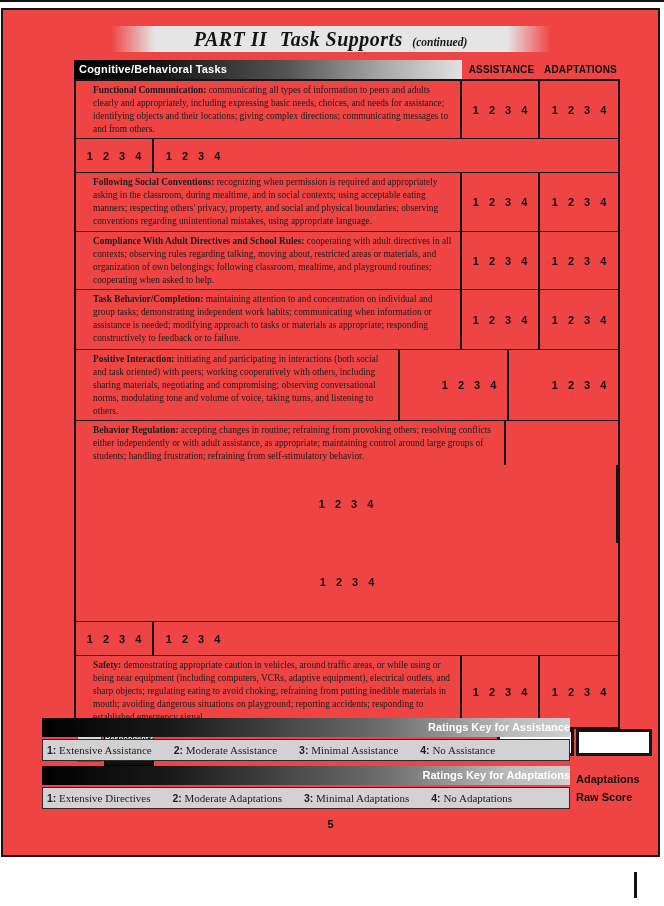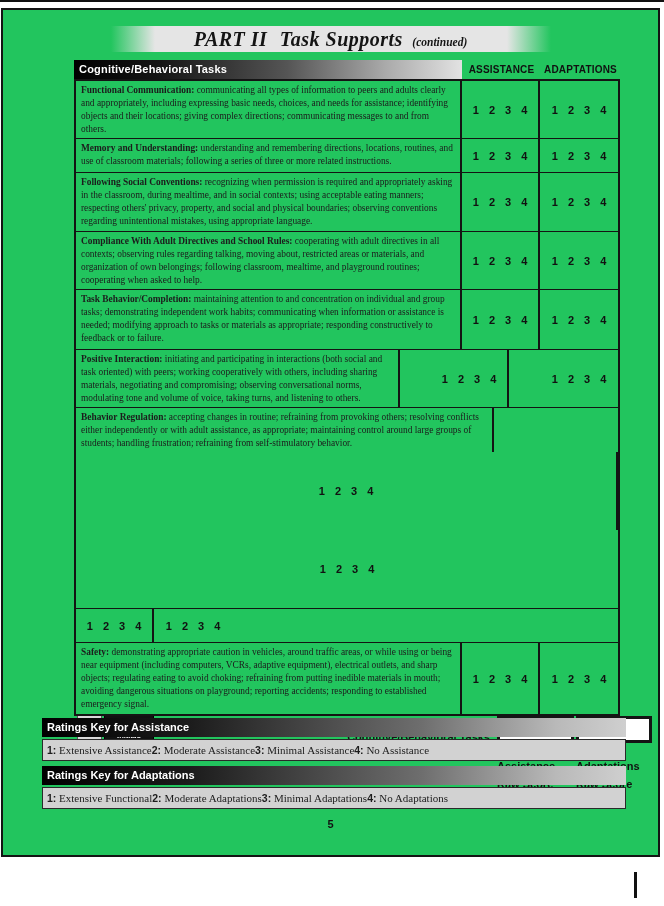--- a/index.html
+++ b/index.html
@@ -2,21 +2,21 @@
 <html style="--ink: #141414; --bar-gradient-start: #000000; --bar-gradient-end: #d9d9d9; --key-row-bg: #d2d2d2; --banner-bg: #e5e5e5;"><head>
 <meta charset="utf-8">
 <style>
   * { margin:0; padding:0; box-sizing:border-box; }
   html,body { width:664px; height:906px; background:#fff; overflow:hidden;
               font-family:"Liberation Sans", sans-serif; color:#161616; }
   .scan { position:relative; width:664px; height:906px; background:#fff; }
   .scan-top-edge { position:absolute; left:0; top:0; width:664px; height:2px; background:#111; }
 
   .page { position:absolute; left:1px; top:8px; width:659px; height:849px;
-          border:2px solid #141414; background:#22c55e; }
+          border:2px solid #141414; background:#ef4444; }
 
   
   .title-banner { position:absolute; top:16px; left:50%; transform:translateX(-50%);
                   width:440px; height:26px; text-align:center; line-height:26px;
                   background:linear-gradient(90deg, rgba(228,228,228,0) 0%, #e5e5e5 10%, #e5e5e5 90%, rgba(228,228,228,0) 100%); }
   .title-banner .t-part, .title-banner .t-main {
       font-family:"Liberation Serif", serif; font-weight:bold; font-style:italic;
       font-size:20px; letter-spacing:.5px; color:#141414; }
   .title-banner .t-main { margin-left:8px; }
   .title-banner .t-cont { font-family:"Liberation Serif", serif; font-weight:bold;
@@ -32,45 +32,45 @@
       font-weight:bold; font-size:10px; letter-spacing:.2px; color:#111; }
   .tbody { border:2px solid #141414; }
   .trow { display:flex; border-bottom:1px solid #141414; }
   .trow:last-child { border-bottom:none; }
   .trow:nth-child(1){ min-height:42px; } .trow:nth-child(2){ min-height:34px; }
   .trow:nth-child(3){ min-height:59px; } .trow:nth-child(4){ min-height:55px; }
   .trow:nth-child(5){ min-height:60px; } .trow:nth-child(6){ min-height:56px;gap:31px; }
   .trow:nth-child(7){ min-height:45px;flex-direction:column; } .trow:nth-child(8){ min-height:34px; }
   .trow:nth-child(9){ min-height:71px; }
   .tcell.desc { width:418px; border-right:2px solid #141414; padding:3px 6px 2px 5px;
-      font-family:"Liberation Serif", serif; font-size:9.4px; line-height:13px; color:#1c1c1c; }
+      font-family:"Liberation Serif", serif; font-size:9.4px; line-height:13px; color:#1c1c1c;margin-left:12px; }
   .row-label { font-weight:bold; }
   .tcell.rate { flex:0 0 78px; display:flex; align-items:center; justify-content:center; gap:10px; }
   .tcell.rate.assist-cell { border-right:2px solid #141414; }
   .rnum { font-weight:bold; font-size:11px; color:#111; }
 
   
   .bottom-row { display:flex; align-items:flex-start; width:578px; }
   .init-gray { margin-left:3px; width:25px; height:33px; background:#d9d9d9; border:1px solid #555; border-top:none; }
   .init-black { margin-left:2px; width:50px; height:37px; background:#111; color:#fff;
       font-weight:bold; font-size:7.5px; line-height:1.35; text-align:center; padding-top:5px;
       border:1px solid #000; border-top:none; }
   .bt-spacer { flex:1; }
   .section-total-label { align-self:center; font-weight:bold; font-size:11px; margin:4px 7px 0 0; white-space:nowrap; }
   .score-box { width:77px; height:27px; border:3px solid #141414; background:#fff; }
   .score-box + .score-box { margin-left:2px; width:76px; }
   .score-labels { display:flex; justify-content:flex-end; width:578px; margin-top:5px; }
   .score-label { width:77px; text-align:left; font-weight:bold; font-size:11px; line-height:1.6; color:#111; }
   .score-label + .score-label { margin-left:2px; width:76px; }
 
   
-  .keys { position:absolute; left:39px; top:708px; width:584px; }
+  .keys { position:absolute; left:39px; top:708px; width:528px;text-align:right; }
   .key-bar { height:19px; line-height:19px; padding-left:5px; color:#fff; font-weight:bold; font-size:11px;
       background:linear-gradient(90deg, #000 0%, #1b1b1b 25%, #6e6e6e 65%, #b9b9b9 88%, #cfcfcf 100%); }
-  .key-row { margin-top:2px; height:22px; display:flex; align-items:center; 
+  .key-row { margin-top:2px; height:22px; display:flex; align-items:center; gap:22px;
       background:#d2d2d2; border:1px solid #2a2a2a; padding-left:4px; margin-bottom:5px;
       font-family:"Liberation Serif", serif; font-size:11px; color:#1c1c1c; }
   .key-item { white-space:nowrap; }
   .key-num { font-weight:bold; font-family:"Liberation Sans", sans-serif; font-size:10.5px; }
 
   .pagenum { position:absolute; left:0; top:808px; width:100%; text-align:center;
       font-weight:bold; font-size:11px; color:#111; }
 
   .reg-mark { position:absolute; left:634px; top:872px; width:3px; height:26px; background:#111; }
 </style>
@@ -105,21 +105,20 @@
             </div>
           <div class="tcell rate adapt-cell">
               <span class="rnum">1</span>
               <span class="rnum">2</span>
               <span class="rnum">3</span>
               <span class="rnum">4</span>
             </div>
         </div>
 
         <div class="trow">
-          <div class="tcell desc"><span class="row-label">Memory and Understanding:</span> <span class="row-desc">understanding and remembering directions, locations, routines, and use of classroom materials; following a series of three or more related instructions.</span></div>
           <div class="tcell rate assist-cell">
               <span class="rnum">1</span>
               <span class="rnum">2</span>
               <span class="rnum">3</span>
               <span class="rnum">4</span>
             </div>
           <div class="tcell rate adapt-cell">
               <span class="rnum">1</span>
               <span class="rnum">2</span>
               <span class="rnum">3</span>
@@ -256,21 +255,21 @@
     <div class="keys">
       <div class="key-bar">Ratings Key for Assistance</div>
       <div class="key-row">
         <span class="key-item"><span class="key-num">1:</span> <span>Extensive Assistance</span></span>
         <span class="key-item"><span class="key-num">2:</span> <span>Moderate Assistance</span></span>
         <span class="key-item"><span class="key-num">3:</span> <span>Minimal Assistance</span></span>
         <span class="key-item"><span class="key-num">4:</span> <span>No Assistance</span></span>
       </div>
       <div class="key-bar">Ratings Key for Adaptations</div>
       <div class="key-row">
-        <span class="key-item"><span class="key-num">1:</span> <span>Extensive Functional</span></span>
+        <span class="key-item"><span class="key-num">1:</span> <span>Extensive Directives</span></span>
         <span class="key-item"><span class="key-num">2:</span> <span>Moderate Adaptations</span></span>
         <span class="key-item"><span class="key-num">3:</span> <span>Minimal Adaptations</span></span>
         <span class="key-item"><span class="key-num">4:</span> <span>No Adaptations</span></span>
       </div>
     </div>
 
     <div class="pagenum">5</div>
   </div>
 
   <div class="reg-mark"></div>

